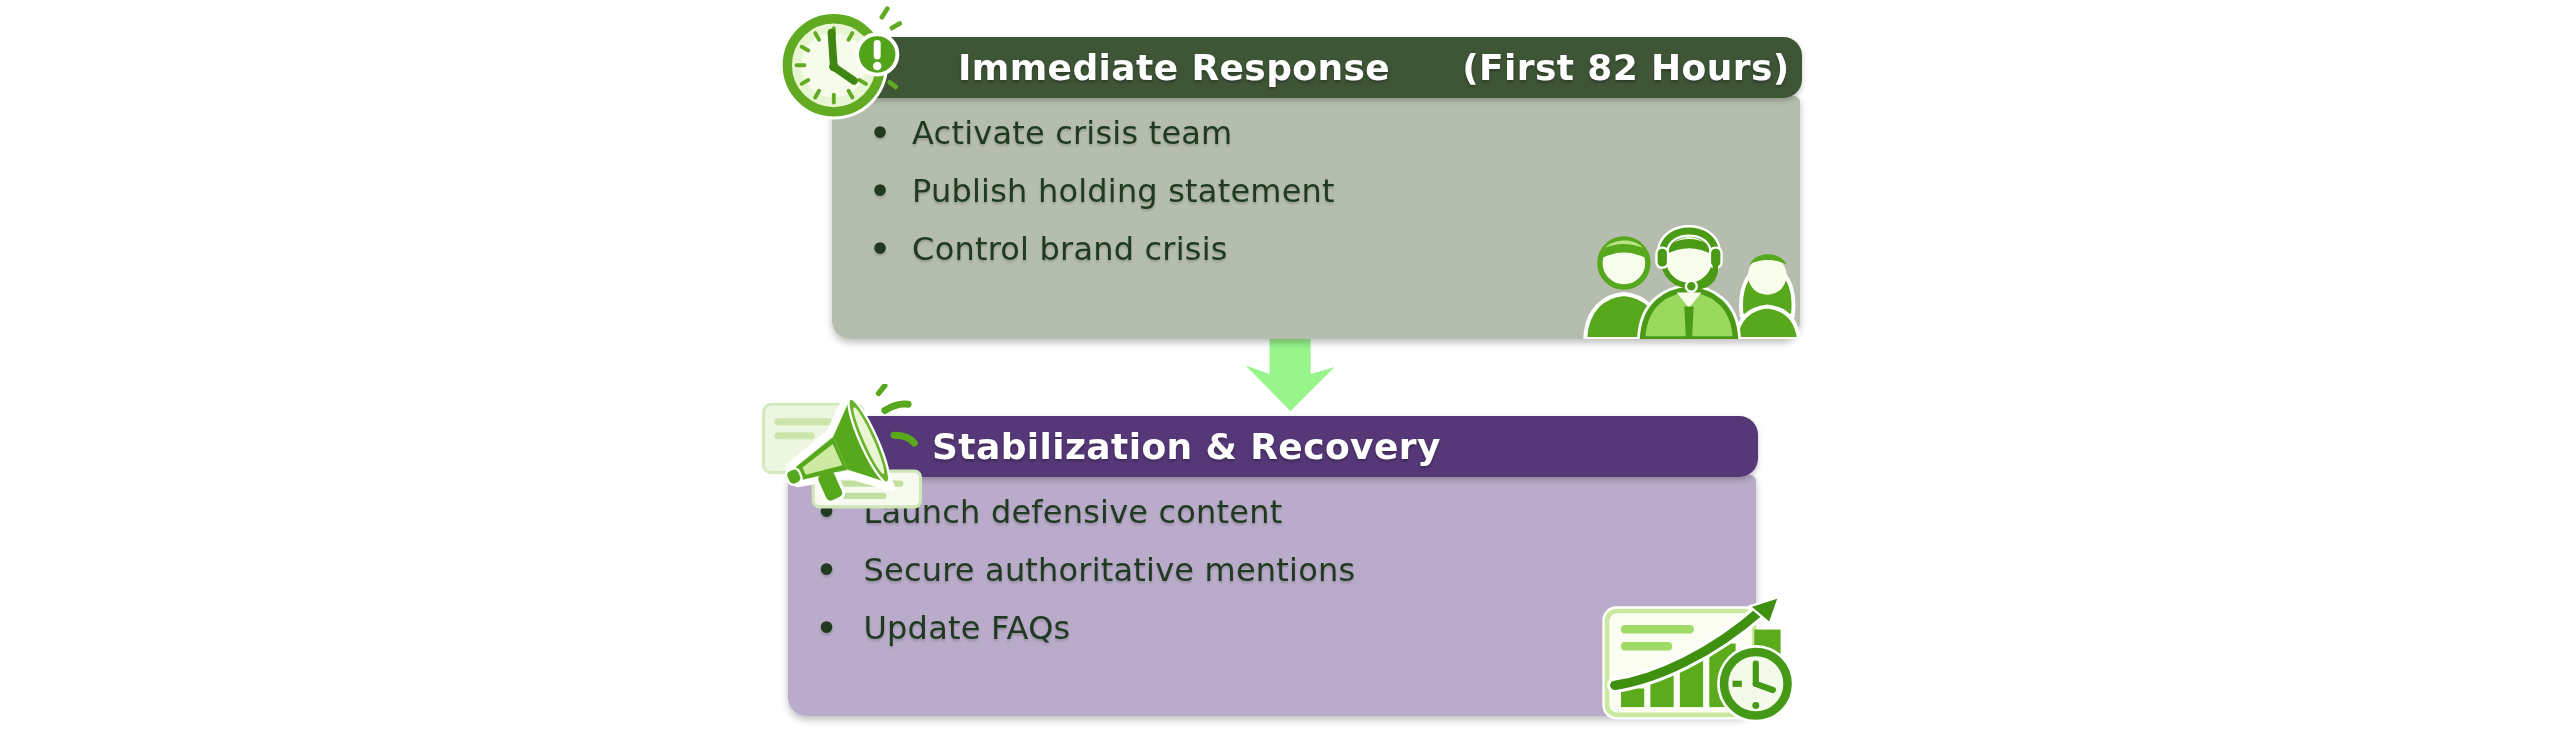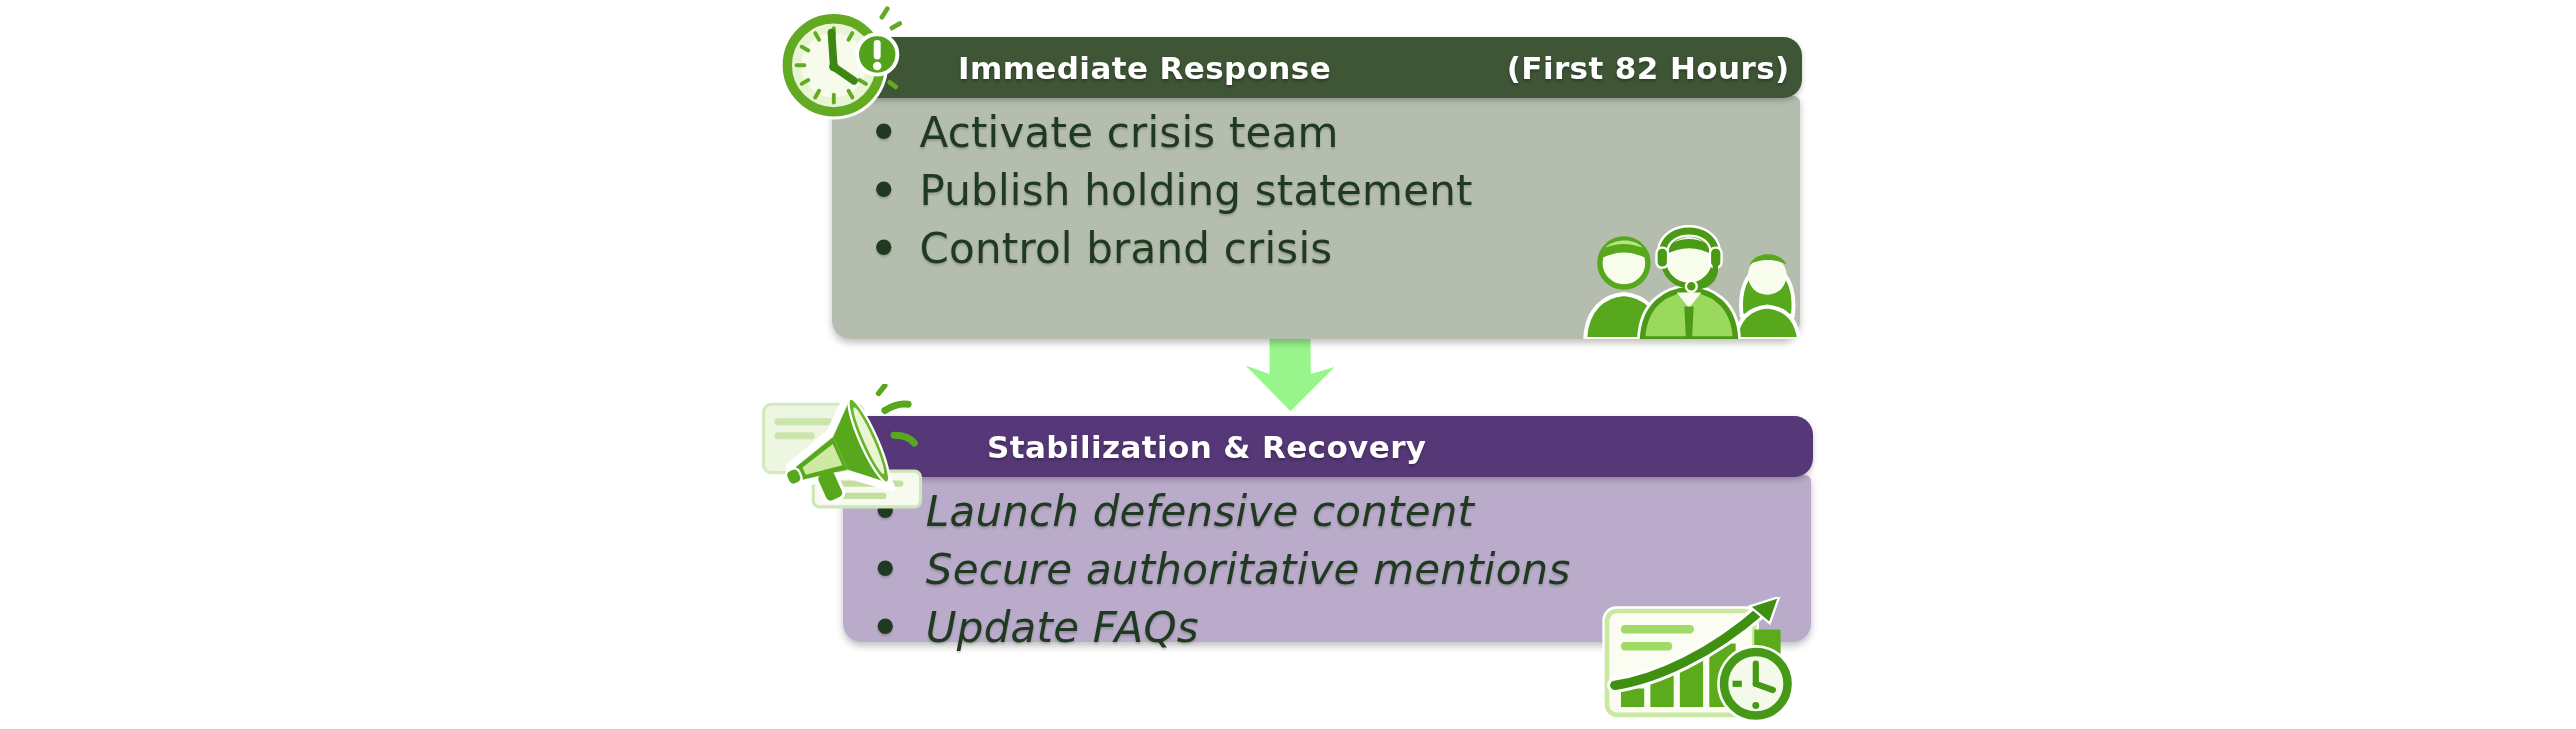--- a/index.html
+++ b/index.html
@@ -2,44 +2,44 @@
 <html style="font-size:12.4px"><head>
 <meta charset="utf-8">
 <style>
   html,body{margin:0;padding:0;background:#ffffff;}
   .canvas{
     position:relative;width:2576px;height:729px;background:#ffffff;overflow:hidden;
     font-family:"DejaVu Sans","Liberation Sans",sans-serif;
   }
   .card{position:absolute;width:972px;}
   .card-1{left:830px;top:37px;height:302px;}
-  .card-2{left:841px;top:416px;height:226px;}
+  .card-2{left:786px;top:416px;height:300px;}
   .card-header{
     position:absolute;left:0;right:0;top:0;height:61px;border-radius:18.7px;
     display:flex;align-items:center;justify-content:space-between;
     box-sizing:border-box;z-index:2;color:#ffffff;
     box-shadow:0 2.3px 5.4px rgba(30,30,30,.25);
   }
   .card-1 .card-header{padding:0 12.4px 0 128px;}
   .card-2 .card-header{padding:0 12.4px 0 146px;}
   .card-title,.card-timeframe{
-    font-weight:bold;font-size:31px;letter-spacing:0.4px;white-space:nowrap;
+    font-weight:bold;font-size:36px;letter-spacing:0.4px;white-space:nowrap;
     text-shadow:0 1.6px 3.1px rgba(0,0,0,.30);
   }
   .card-body{
     position:absolute;left:2.3px;right:2.3px;top:59px;bottom:0;
     border-radius:6.2px 6.2px 18.7px 18.7px;z-index:1;
     box-shadow:0 3.1px 7px rgba(30,30,30,.28);
   }
   ul.bullets{list-style:none;margin:0;padding:7.8px 0 0 0;}
   .card-1 ul.bullets{padding-left:36px;}
-  .card-2 ul.bullets{padding-left:26.4px;font-style:italic;}
+  .card-2 ul.bullets{padding-left:26.4px;}
   li.bullet{
     height:58px;display:flex;align-items:center;
-    font-size:42px;color:#1f3a20;letter-spacing:0.2px;
+    font-size:32px;color:#1f3a20;letter-spacing:0.2px;
     text-shadow:0 1.6px 2.3px rgba(0,0,0,.18);white-space:nowrap;
   }
   li.bullet::before{
     content:"\2022";font-size:1.25em;line-height:0;margin-right:20px;color:#1f3a20;
   }
   .card-2 li.bullet::before{margin-right:25px;}
   .icon{position:absolute;z-index:3;}
   .clock-icon{left:778px;top:6.2px;}
   .team-icon{left:1577px;top:215px;}
   .megaphone-icon{left:762px;top:384px;}

